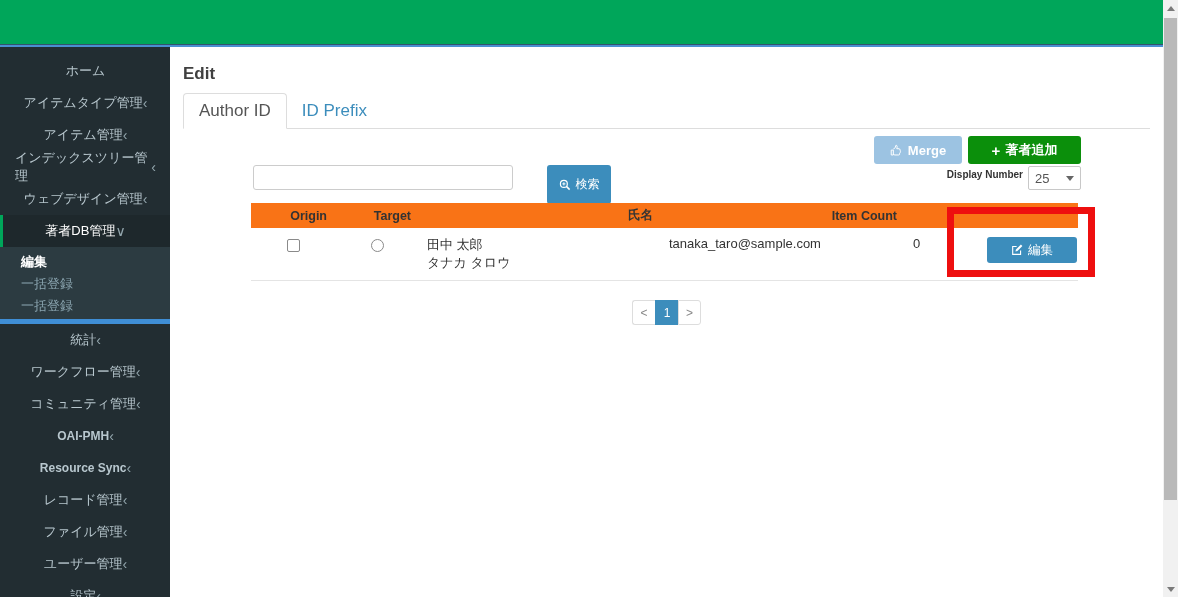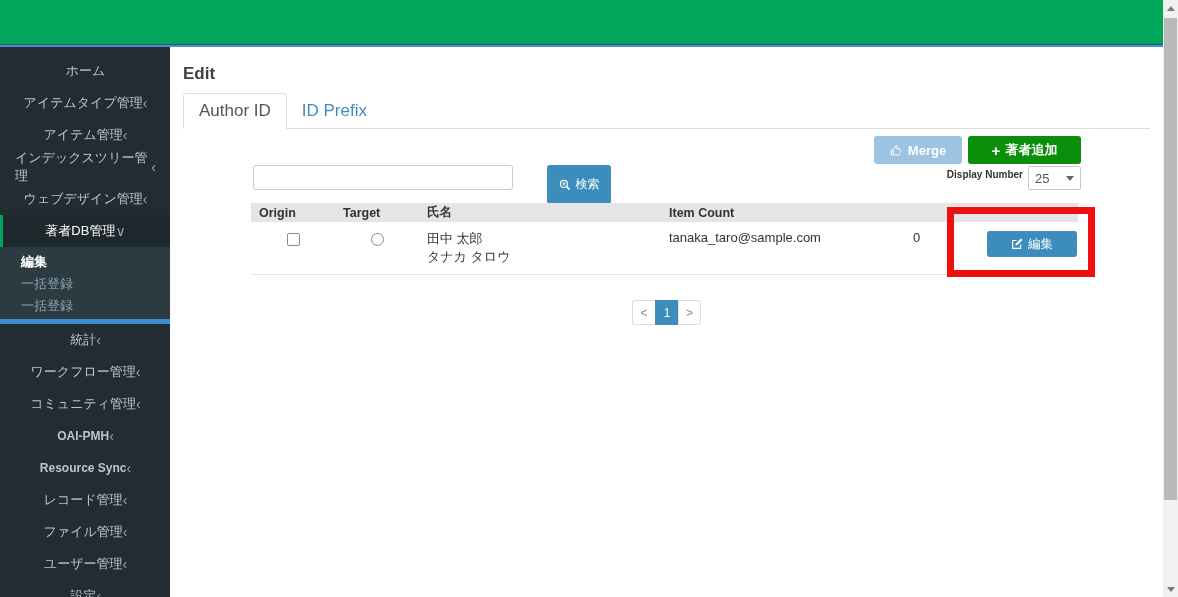--- a/index.html
+++ b/index.html
@@ -46,21 +46,21 @@
   .merge-btn { position:absolute; left:874px; top:136px; width:88px; height:28px; background:#9cc3e2; font-size:13px; font-weight:700; }
   .add-btn { position:absolute; left:968px; top:136px; width:113px; height:28px; background:#0b8f0b; font-size:13px; font-weight:700; }
   .plus-glyph { font-size:15px; font-weight:700; line-height:1; }
   .display-label { position:absolute; left:860px; top:169px; width:163px; text-align:right; font-size:10px; font-weight:700; color:#333; }
   .display-select { position:absolute; left:1028px; top:166px; width:53px; height:24px; border:1px solid #c8c8c8; border-radius:2px; background:#fff; display:flex; align-items:center; justify-content:space-between; padding:0 6px; font-size:13px; color:#555; cursor:pointer; }
   .select-chev { width:0; height:0; border-left:4px solid transparent; border-right:4px solid transparent; border-top:5px solid #666; }
 
   
   .authors-table { position:absolute; left:251px; top:203px; width:827px; font-size:13px; }
   .t-grid { display:grid; grid-template-columns:84px 84px 242px 244px 80px 93px; }
-  .t-head { background:#e5e5e5; height:19px; align-items:center; font-weight:700; color:#333; font-size:12.5px; }
+  .t-head { background:#f97316; height:25px; align-items:center; font-weight:700; color:#333; font-size:12.5px;text-align:right; }
   .t-head > div { padding:0 8px; }
   .t-row { background:#fff; border-bottom:1px solid #e4e4e4; min-height:47px; color:#333; }
   .t-row > div { padding:8px; }
   .cell-center { display:flex; justify-content:center; align-items:flex-start; }
   .cbx { width:13px; height:13px; border:1px solid #8a8a8a; border-radius:2px; background:#fff; margin-top:3px; cursor:pointer; }
   .rdo { width:13px; height:13px; border:1px solid #8a8a8a; border-radius:50%; background:#fff; margin-top:3px; cursor:pointer; }
   .name-line { line-height:18px; }
   .edit-btn { width:90px; height:26px; background:#3c8dbc; font-size:12.5px; margin-top:1px; }
 
   

